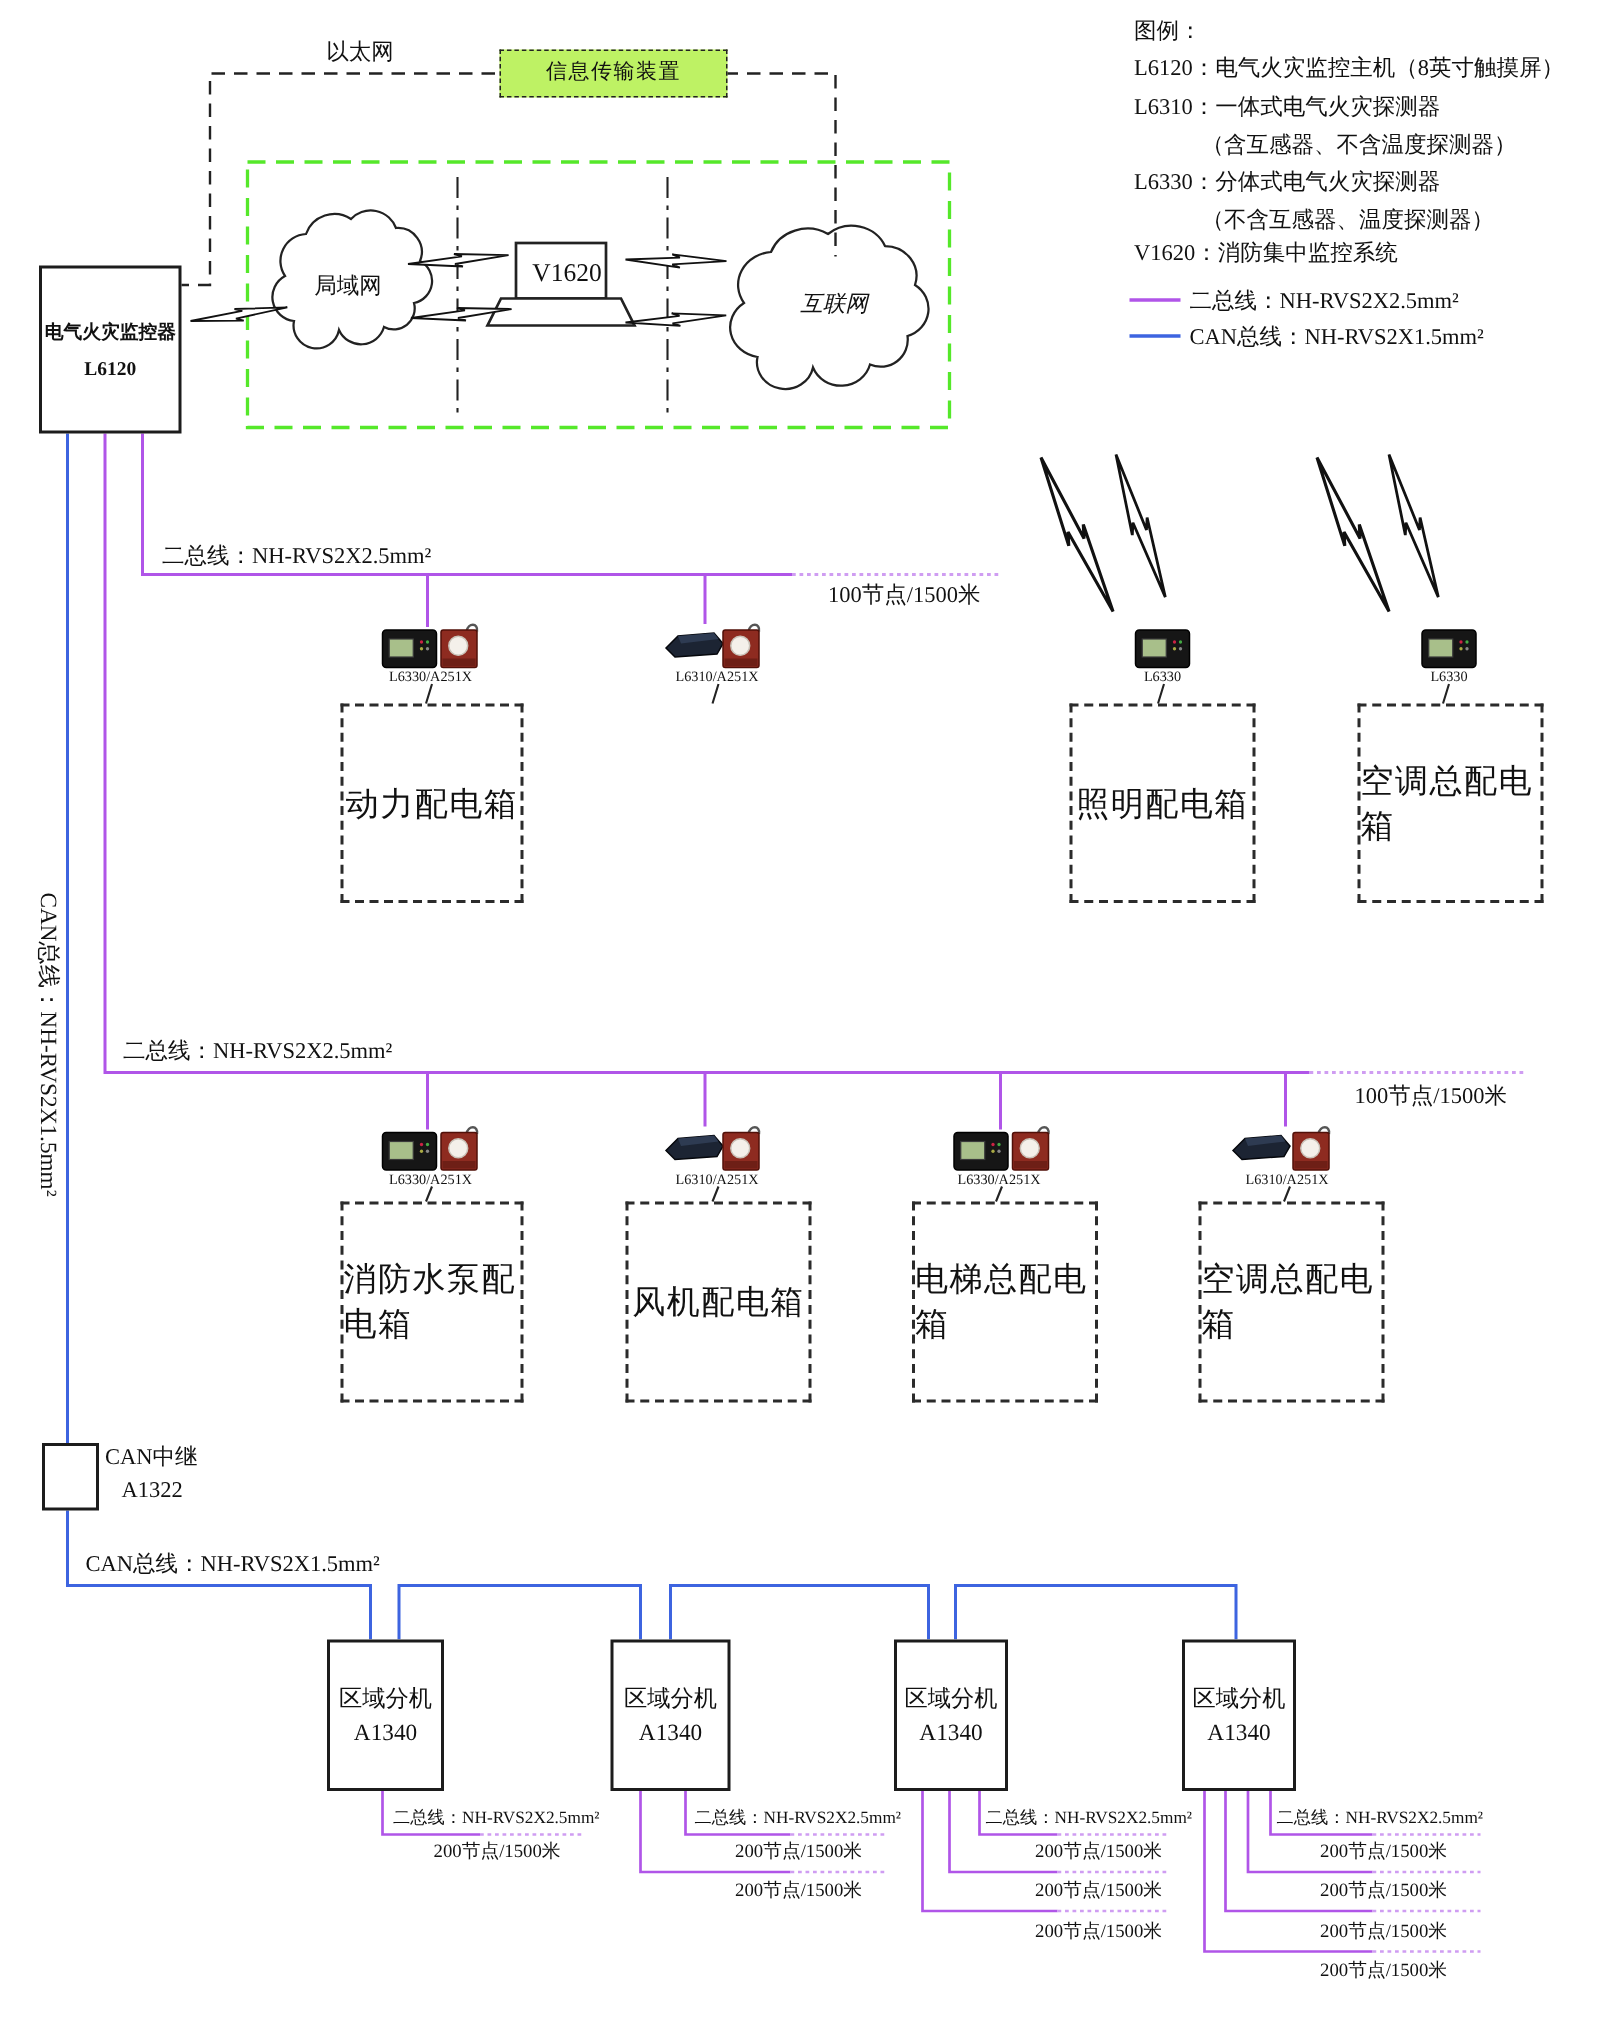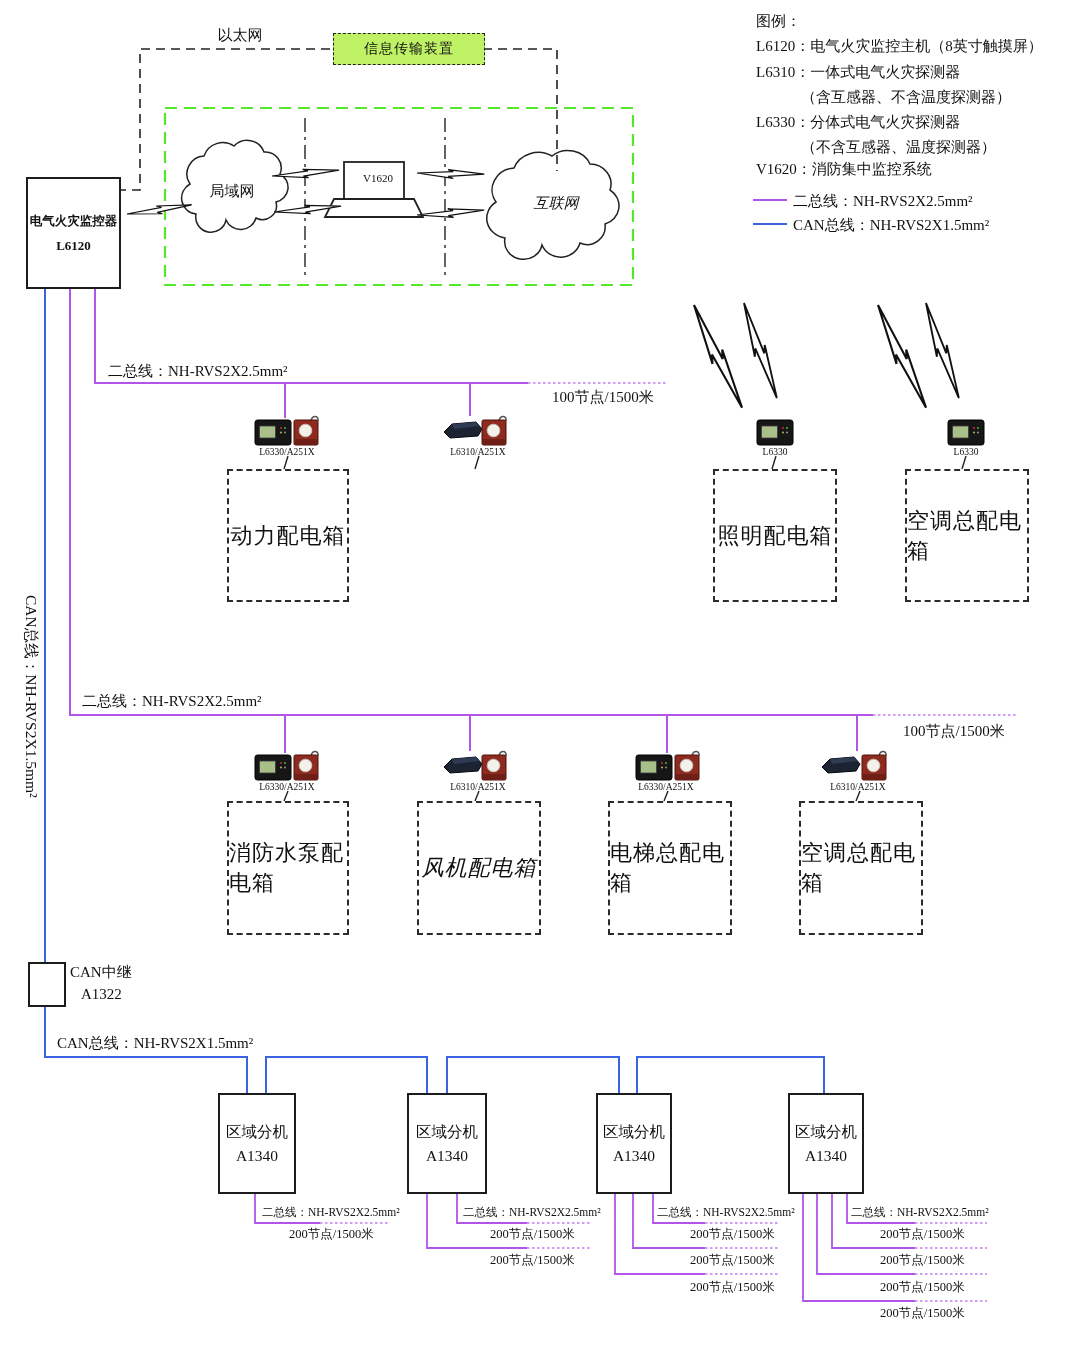--- a/index.html
+++ b/index.html
@@ -107,21 +107,21 @@
 </svg>
 
 <div class="t f15 c" style="left:200px;top:26px;width:80px;">以太网</div>
 
 <div class="t" style="left:333px;top:33px;width:150px;height:30px;border:1.6px dashed #222;background:#bef264;display:flex;align-items:center;justify-content:center;font-size:14px;letter-spacing:1px;">
   <span>信息传输装置</span>
 </div>
 
 <div class="t f15 c" style="left:192px;top:182px;width:80px;">局域网</div>
 <div class="t f15 c" style="left:516px;top:194px;width:80px;font-style:italic;">互联网</div>
-<div class="t c" style="left:344px;top:172px;width:68px;font-size:11px;">V1620</div>
+<div class="t c" style="left:344px;top:172px;width:68px;font-size:17px;">V1620</div>
 
 <div class="sbox" style="left:26px;top:177px;width:91px;height:108px;font-weight:bold;">
   <div class="f125" style="font-size:12.5px;">电气火灾监控器</div>
   <div class="f13" style="margin-top:8px;">L6120</div>
 </div>
 
 <div class="t f15" style="left:756px;top:12px;">图例：</div>
 <div class="t f15" style="left:756px;top:37px;">L6120：电气火灾监控主机（8英寸触摸屏）</div>
 <div class="t f15" style="left:756px;top:63px;">L6310：一体式电气火灾探测器</div>
 <div class="t f15" style="left:801px;top:88px;">（含互感器、不含温度探测器）</div>
@@ -153,21 +153,21 @@
 <div class="t f15" style="left:903px;top:722px;">100节点/1500米</div>
 
 <div class="t f95 c" style="left:237px;top:782px;width:100px;">L6330/A251X</div>
 <div class="t f95 c" style="left:428px;top:782px;width:100px;">L6310/A251X</div>
 <div class="t f95 c" style="left:616px;top:782px;width:100px;">L6330/A251X</div>
 <div class="t f95 c" style="left:808px;top:782px;width:100px;">L6310/A251X</div>
 
 <div class="dbox" style="left:227px;top:801px;width:118px;height:130px;">
   <span>消防水泵配电箱</span>
     </div>
-<div class="dbox" style="left:417px;top:801px;width:120px;height:130px;font-style:italic;">
+<div class="dbox" style="left:417px;top:801px;width:120px;height:130px;">
   <span>风机配电箱</span>
     </div>
 <div class="dbox" style="left:608px;top:801px;width:120px;height:130px;">
   <span>电梯总配电箱</span>
     </div>
 <div class="dbox" style="left:799px;top:801px;width:120px;height:130px;">
   <span>空调总配电箱</span>
     </div>
 
 <div class="t vert" style="left:40px;top:595px;font-size:15.5px;">CAN总线：NH-RVS2X1.5mm²</div>

